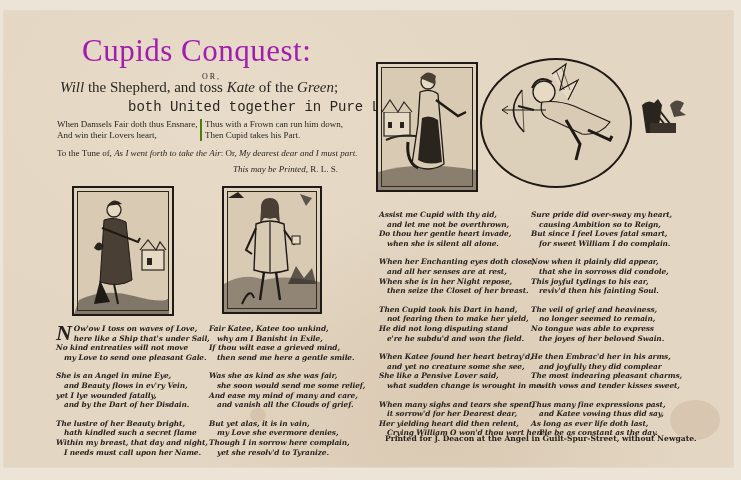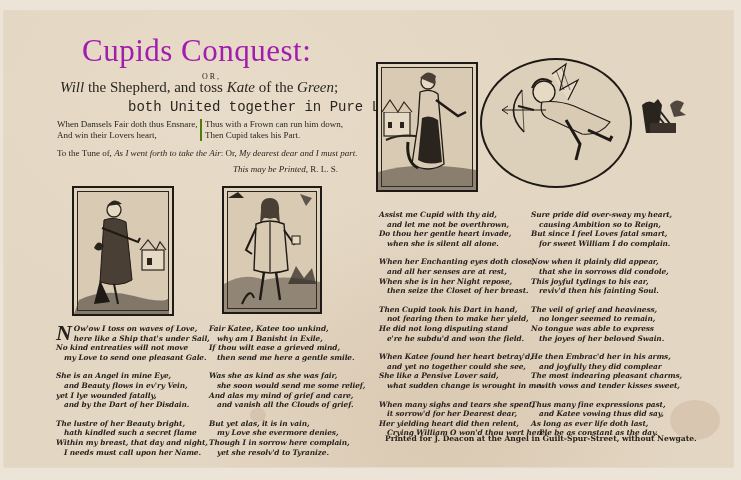--- a/index.html
+++ b/index.html
@@ -186,21 +186,21 @@
 <div class="abs col" style="left:209px;top:324px;">
   <div class="stanza">
     <div>Fair Katee, Katee too unkind,</div>
     <div>why am I Banisht in Exile,</div>
     <div>If thou wilt ease a grieved mind,</div>
     <div>then send me here a gentle smile.</div>
   </div>
   <div class="stanza">
     <div>Was she as kind as she was fair,</div>
     <div>she soon would send me some relief,</div>
-    <div>And alas my mind of grief and care,</div>
+    <div>And ease my mind of many and care,</div>
     <div>and vanish all the Clouds of grief.</div>
   </div>
   <div class="stanza">
     <div>But yet alas, it is in vain,</div>
     <div>my Love she evermore denies,</div>
     <div>Though I in sorrow here complain,</div>
     <div>yet she resolv'd to Tyranize.</div>
   </div>
 </div>
 
@@ -218,21 +218,21 @@
     <div>then seize the Closet of her breast.</div>
   </div>
   <div class="stanza">
     <div>Then Cupid took his Dart in hand,</div>
     <div>not fearing then to make her yield,</div>
     <div>He did not long disputing stand</div>
     <div>e're he subdu'd and won the field.</div>
   </div>
   <div class="stanza">
     <div>When Katee found her heart betray'd,</div>
-    <div>and yet no together could she see,</div>
+    <div>and yet no creature some she see,</div>
     <div>She like a Pensive Lover said,</div>
     <div>what sudden change is wrought in me.</div>
   </div>
   <div class="stanza">
     <div>When many sighs and tears she spent,</div>
     <div>it sorrow'd for her Dearest dear,</div>
     <div>Her yielding heart did then relent,</div>
     <div>Crying William O won'd thou wert here.</div>
   </div>
 </div>

